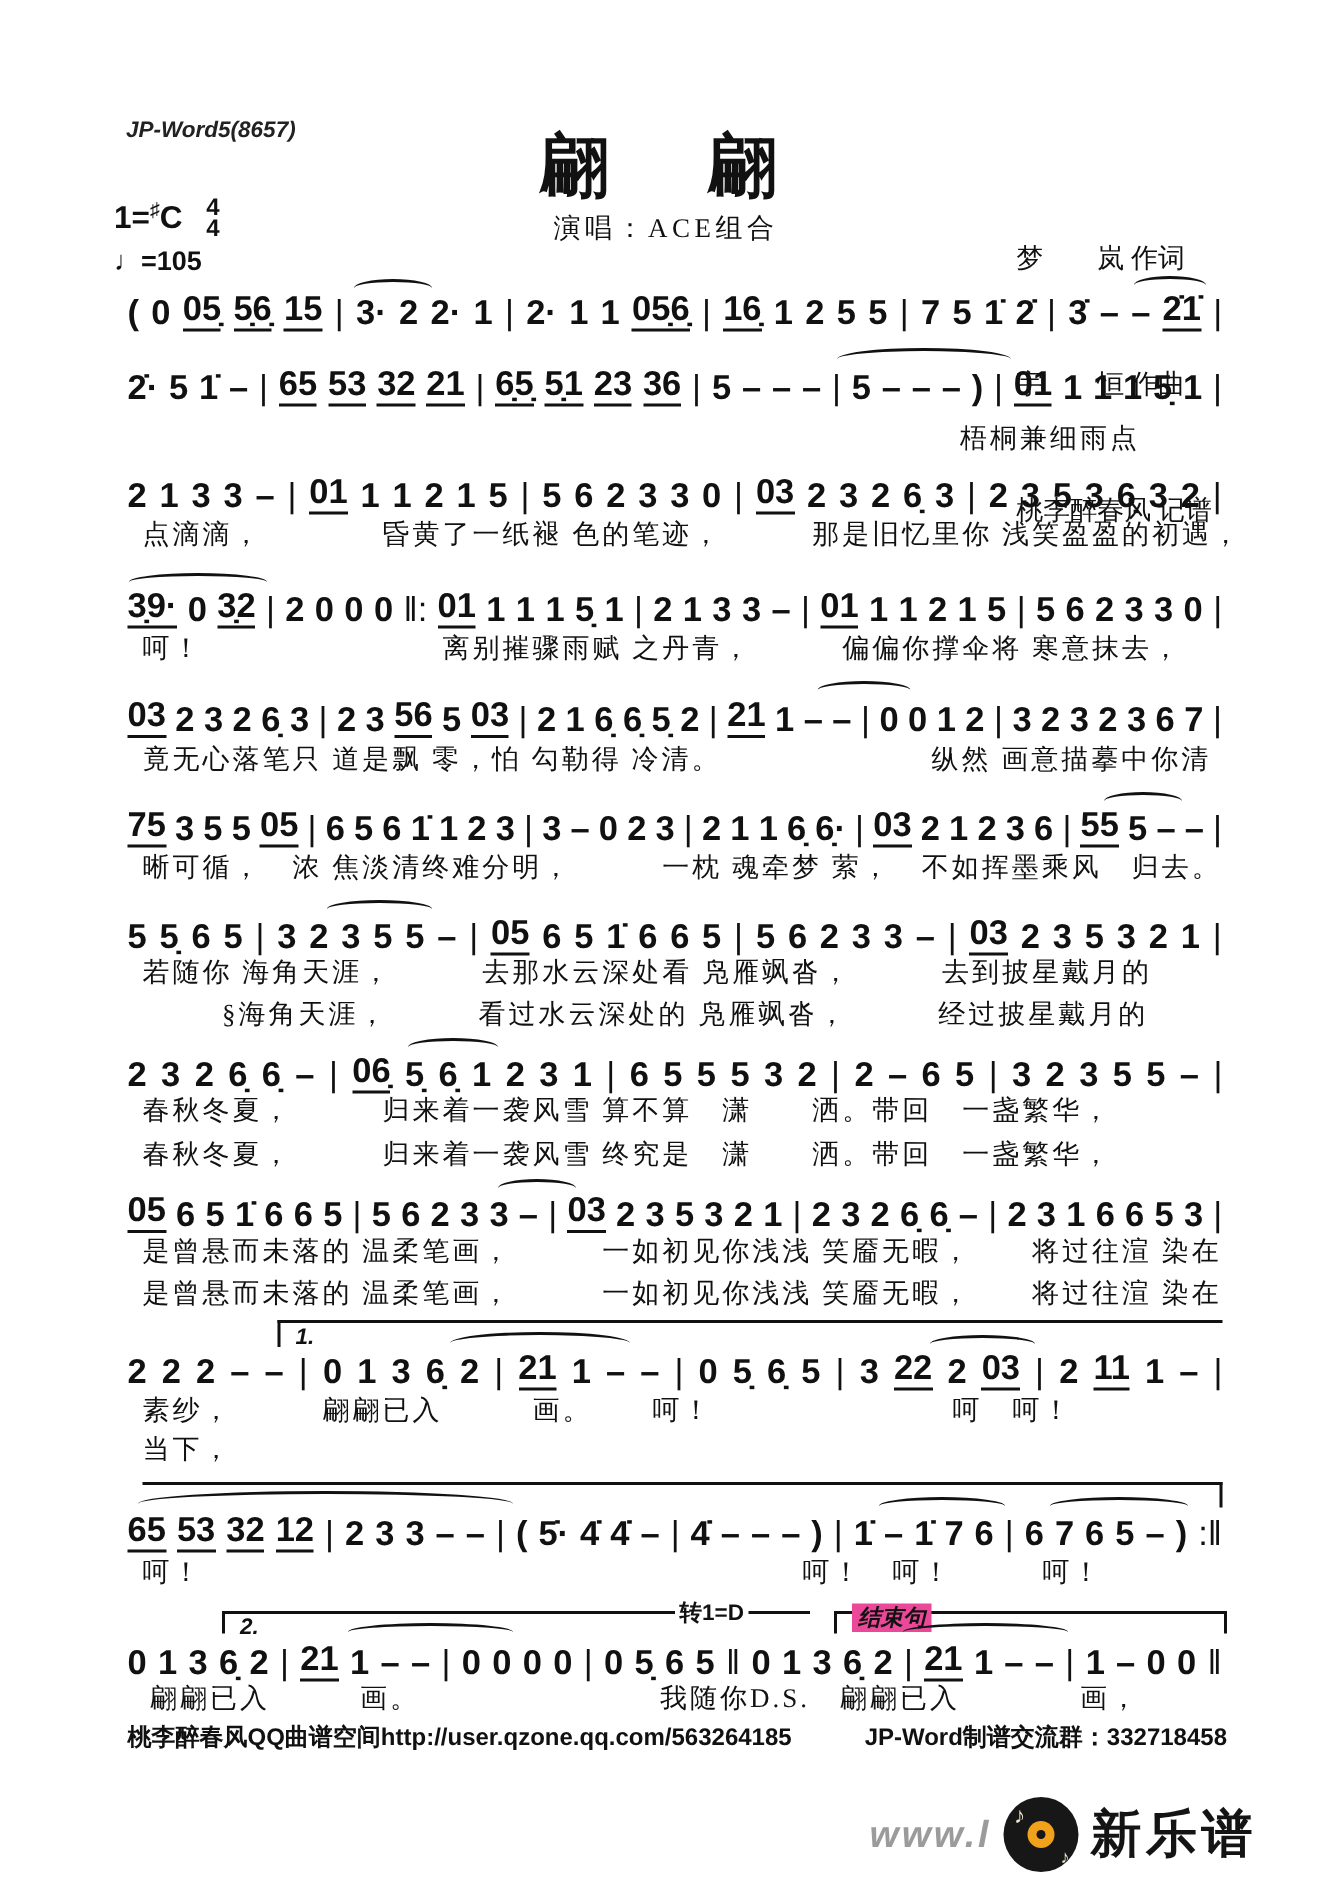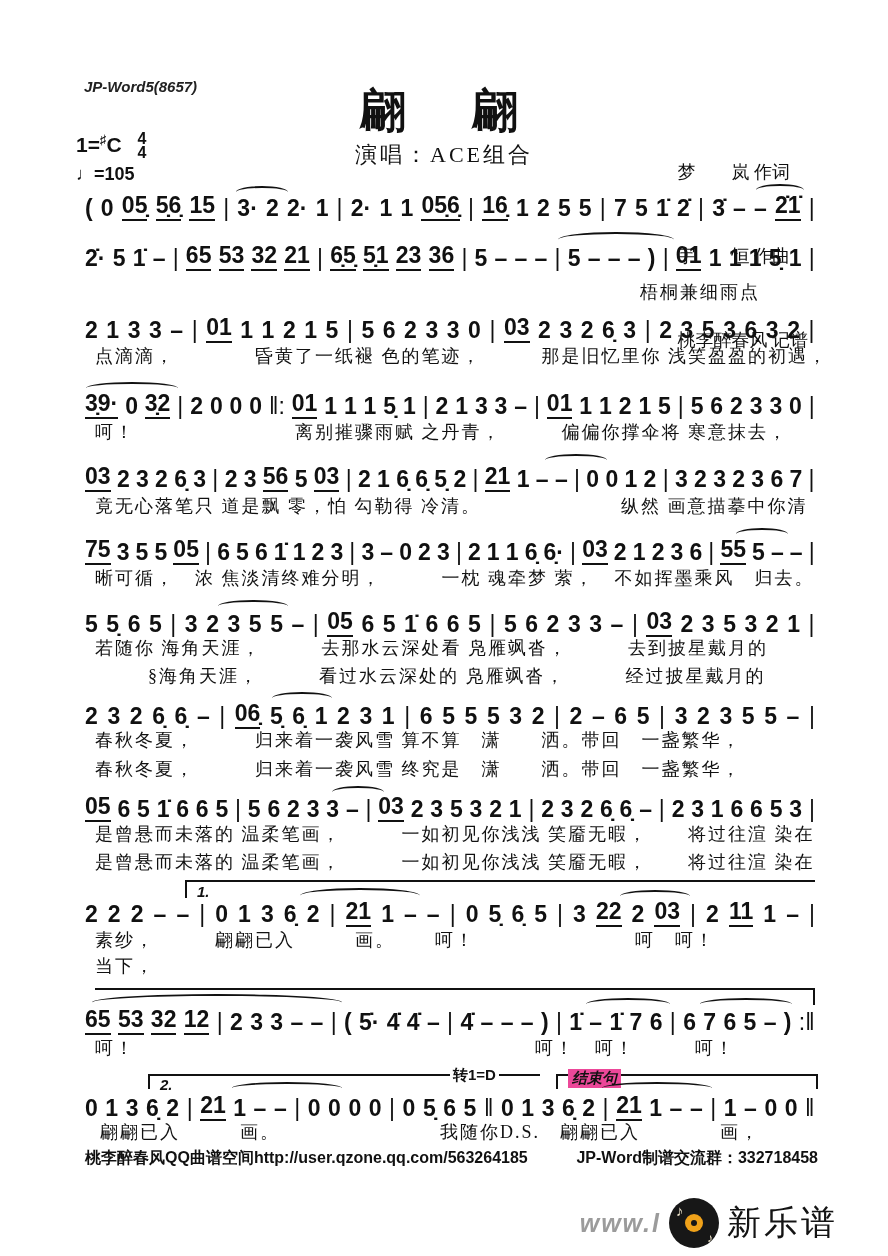--- a/index.html
+++ b/index.html
@@ -3,21 +3,21 @@
 <meta charset="utf-8">
 <style>
   html,body{margin:0;padding:0;background:#e8e8e8;}
   #page{position:relative;width:888px;height:1256px;background:#ffffff;margin:0 auto;
         font-family:"Liberation Sans",sans-serif;color:#111;overflow:hidden;}
 
   
   .jpword{position:absolute;left:84px;top:78px;font-size:15px;font-style:italic;font-weight:bold;color:#222;}
   .title{position:absolute;left:0;top:80px;width:100%;text-align:center;
          font-family:"Liberation Serif",serif;font-weight:bold;font-size:46px;letter-spacing:10px;white-space:pre;}
-  .performer{position:absolute;left:0;top:140px;width:100%;text-align:center;font-size:22px;letter-spacing:3px;
+  .performer{position:absolute;left:0;top:140px;width:100%;text-align:center;font-size:18px;letter-spacing:3px;
              font-family:"Liberation Serif",serif;}
   .credits{position:absolute;right:80px;top:102px;text-align:left;font-family:"Liberation Serif",serif;
            font-size:18px;line-height:28px;white-space:pre;margin-left:32px;}
   .keysig{position:absolute;left:76px;top:132px;font-size:21px;font-weight:bold;}
   .keysig sup{font-size:13px;vertical-align:super;}
   .meter{display:inline-flex;flex-direction:column;vertical-align:middle;margin-left:10px;
          font-size:16px;line-height:14px;text-align:center;font-weight:bold;}
   .tempo{position:absolute;left:76px;top:164px;font-size:18px;font-weight:bold;}
 
   
@@ -59,21 +59,21 @@
   .footer-right{position:absolute;right:70px;top:1148px;font-size:16px;font-weight:bold;}
 
   
   .wm{position:absolute;right:50px;top:1198px;display:flex;align-items:center;gap:8px;}
   .wm-url{color:#9b9b9b;font-style:italic;font-weight:bold;font-size:25px;letter-spacing:2px;margin-left:12px;}
   .disc{position:relative;width:50px;height:50px;border-radius:50%;background:#171717;flex:0 0 auto;}
   .disc::after{content:"";position:absolute;inset:16px;border-radius:50%;background:#f0a21a;}
   .disc::before{content:"";position:absolute;inset:22px;border-radius:50%;background:#171717;z-index:2;}
   .disc-note{position:absolute;left:7px;top:4px;color:#efe6cd;font-size:15px;z-index:1;}
   .disc-note2{position:absolute;right:6px;bottom:3px;color:#efe6cd;font-size:12px;z-index:1;}
-  .wm-site{font-size:34px;font-weight:normal;letter-spacing:3px;color:#141414;}
+  .wm-site{font-size:34px;font-weight:bold;letter-spacing:3px;color:#141414;}
 </style>
 </head>
 <body>
 
 <div id="page">
 
   <div class="jpword">JP-Word5(8657)</div>
   <div class="title">翩　翩</div>
   <div class="performer">演唱：ACE组合</div>
 

